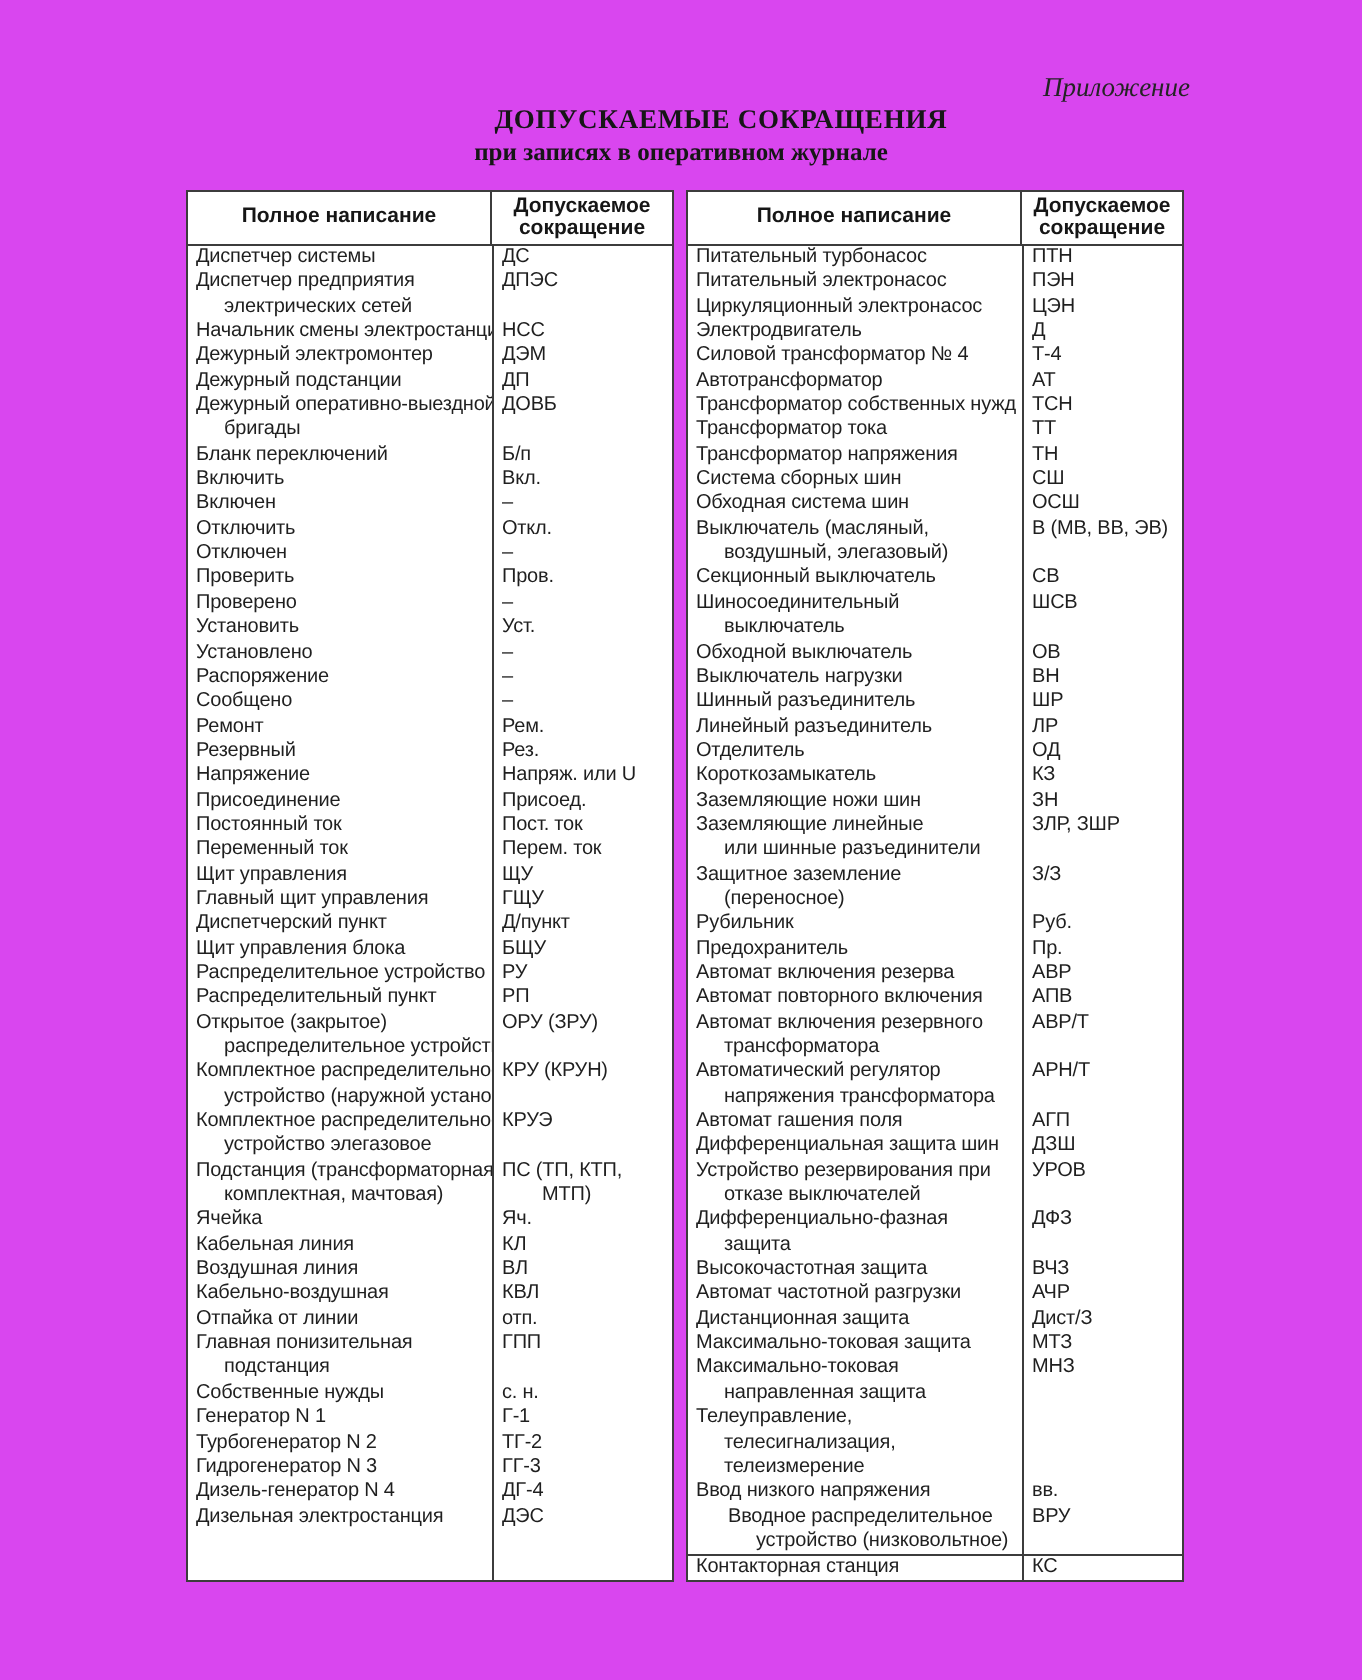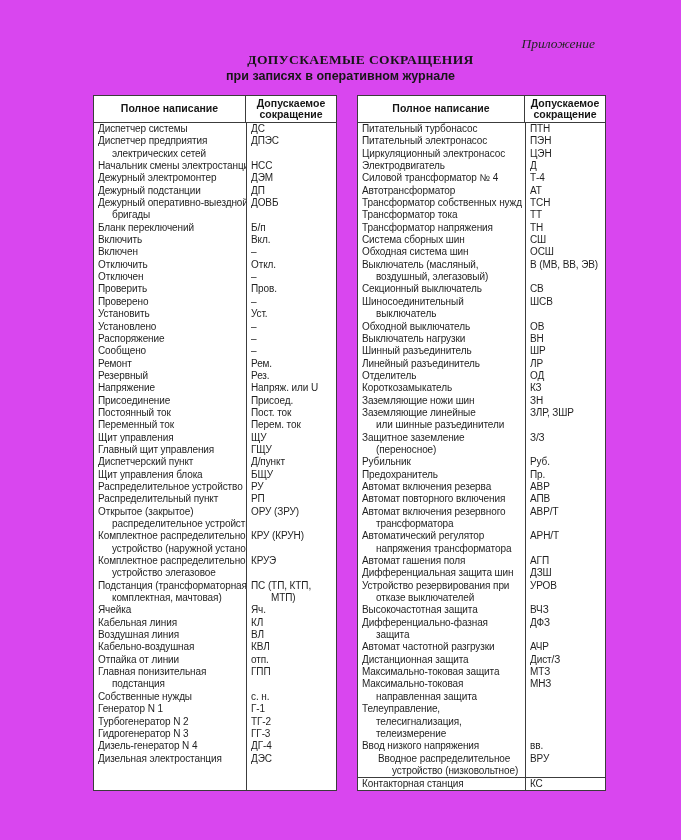--- a/index.html
+++ b/index.html
@@ -13,23 +13,23 @@
     position:absolute;top:36px;right:86px;
     font-family:"Liberation Serif",serif;font-style:italic;font-size:13.5px;color:#242424;
   }
   .title{
     position:absolute;top:52px;left:0;width:681px;text-align:center;
     font-family:"Liberation Serif",serif;font-weight:bold;font-size:13.5px;
     letter-spacing:.4px;color:#161616;padding-left:20px;
   }
   .subtitle{
     position:absolute;top:69px;left:0;width:681px;text-align:center;
-    font-family:Liberation Sans, sans-serif;font-weight:bold;font-size:12.5px;color:#161616;
-  }
-  .tables{position:absolute;left:93px;top:95px;display:flex;gap:20px;}
+    font-family:Liberation Serif, serif;font-weight:bold;font-size:12.5px;color:#161616;
+  }
+  .tables{position:absolute;left:93px;top:95px;display:flex;gap:6px;}
   .half{
     border:1px solid #3c3c3c;display:flex;flex-direction:column;
     box-sizing:border-box;background:#fff;
   }
   .half.left{width:244px;}
   .half.right{width:249px;}
   .thead{display:flex;border-bottom:1px solid #3c3c3c;height:26px;flex:none;}
   .hcell{
     display:flex;align-items:center;justify-content:center;text-align:center;
     font-weight:bold;font-size:10.5px;line-height:11.5px;white-space:pre-line;
@@ -383,26 +383,26 @@
           </div>
           <div class="row">
             <div class="cell full">Дифференциальная защита шин</div>
             <div class="cell abbr">ДЗШ</div>
           </div>
           <div class="row">
             <div class="cell full">Устройство резервирования при<br>отказе выключателей</div>
             <div class="cell abbr">УРОВ</div>
           </div>
           <div class="row">
+            <div class="cell full">Дифференциально-фазная<br>защита</div>
+            <div class="cell abbr">ДФЗ</div>
+          </div>
+          <div class="row">
             <div class="cell full">Высокочастотная защита</div>
             <div class="cell abbr">ВЧЗ</div>
-          </div>
-          <div class="row">
-            <div class="cell full">Дифференциально-фазная<br>защита</div>
-            <div class="cell abbr">ДФЗ</div>
           </div>
           <div class="row">
             <div class="cell full">Автомат частотной разгрузки</div>
             <div class="cell abbr">АЧР</div>
           </div>
           <div class="row">
             <div class="cell full">Дистанционная защита</div>
             <div class="cell abbr">Дист/З</div>
           </div>
           <div class="row">

